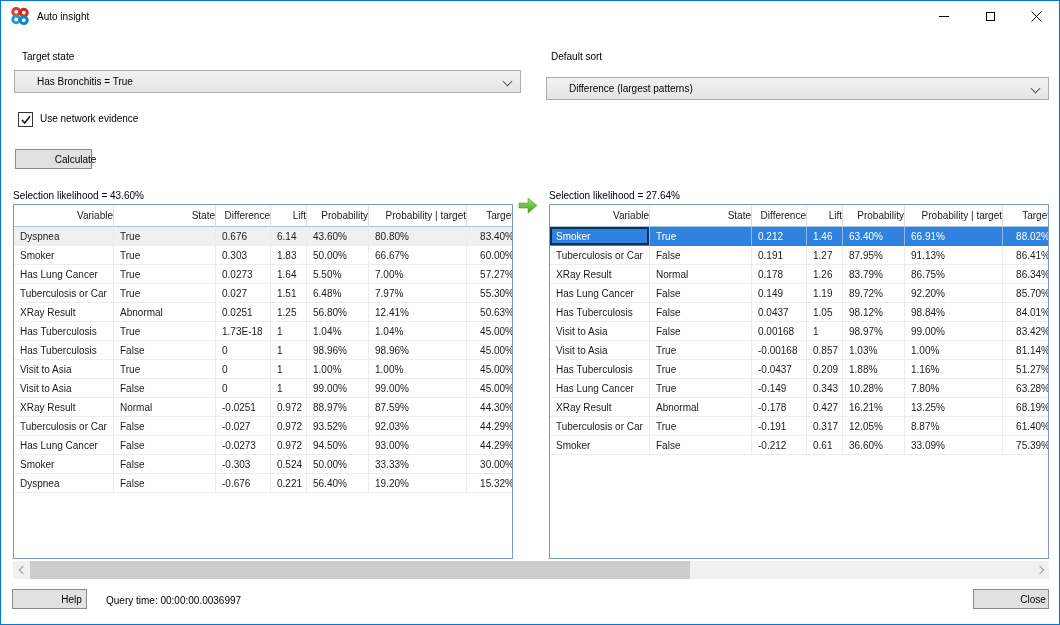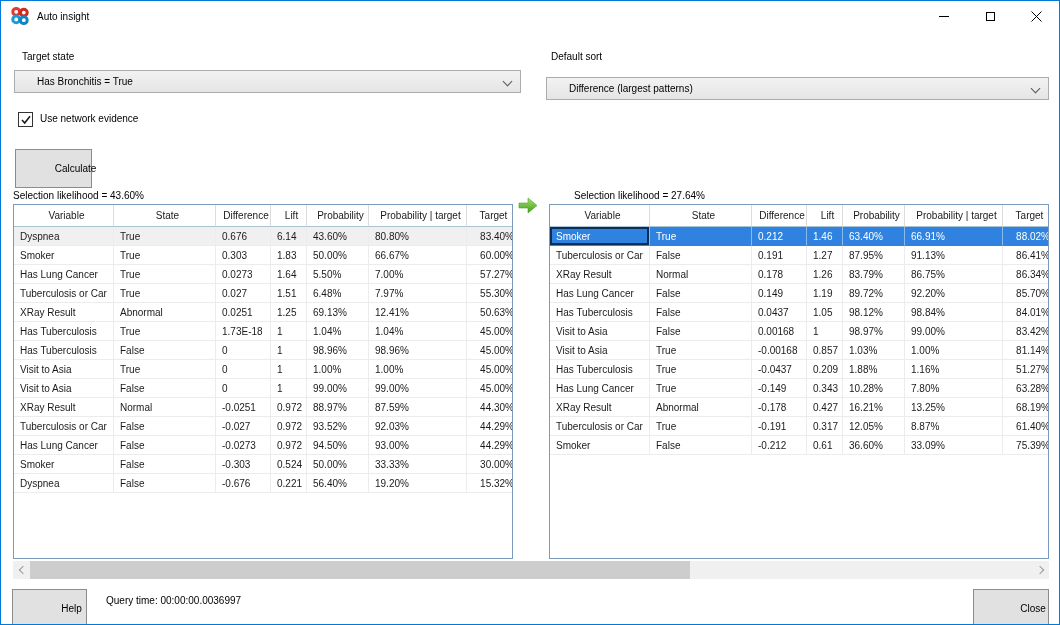--- a/index.html
+++ b/index.html
@@ -28,32 +28,32 @@
   .combo .chev{
     position:absolute;right:9px;top:7px;width:6px;height:6px;
     border-right:1px solid #575757;border-bottom:1px solid #575757;
     transform:rotate(45deg);
   }
   .checkbox{
     position:absolute;width:13px;height:13px;box-sizing:content-box;
     border:1px solid #333;background:#fff;display:flex;align-items:center;justify-content:center;
   }
   .btn{
-    position:absolute;box-sizing:border-box;height:39px;
+    position:absolute;box-sizing:border-box;height:20px;
     background:#E1E1E1;border:1px solid #8C8C8C;
     display:flex;align-items:center;justify-content:center;color:#000;padding-left:44px;
   }
   
   .grid-wrap{
     position:absolute;width:500px;height:355px;box-sizing:border-box;
     border:1px solid var(--table-border,#7A9CBA);background:#fff;overflow:hidden;
   }
   table.grid{border-collapse:separate;border-spacing:0;table-layout:fixed;width:100%;}
   table.grid th{
-    box-sizing:border-box;font-weight:normal;text-align:center;height:22px;
+    box-sizing:border-box;font-weight:normal;text-align:right;height:22px;
     padding:0 0 0 6px;background:#fff;color:#1a1a1a;white-space:nowrap;overflow:hidden;
     border-right:1px solid #DCDCDC;border-bottom:1px solid #A8C2D6;
   }
   table.grid th:last-child{border-right:none;}
   table.grid td{
     box-sizing:border-box;height:19px;padding:0 0 0 6px;color:#1a1a1a;
     white-space:nowrap;overflow:hidden;
     border-right:1px solid #ECECEC;border-bottom:1px solid #ECECEC;
   }
   table.grid td:last-child{border-right:none;text-align:right;}
@@ -187,21 +187,21 @@
             <td>1.51</td>
             <td>6.48%</td>
             <td>7.97%</td>
             <td>55.30%</td>
           </tr>
           <tr>
             <td>XRay Result</td>
             <td>Abnormal</td>
             <td>0.0251</td>
             <td>1.25</td>
-            <td>69.13%</td>
+            <td>56.80%</td>
             <td>12.41%</td>
             <td>50.63%</td>
           </tr>
           <tr>
             <td>Has Tuberculosis</td>
             <td>True</td>
             <td>1.73E-18</td>
             <td>1</td>
             <td>1.04%</td>
             <td>1.04%</td>
@@ -288,21 +288,21 @@
       <defs>
         <linearGradient id="ag" x1="0" y1="0" x2="0" y2="1">
           <stop offset="0" stop-color="#A9E06A"></stop>
           <stop offset="1" stop-color="#3E9E1E"></stop>
         </linearGradient>
       </defs>
       <polygon points="1,7 10,7 10,2 19,9.5 10,17 10,12 1,12" fill="url(#ag)" stroke="#4CA520" stroke-width="0.6"></polygon>
     </svg>
   </span>
 
-  <span class="label" style="left:573px;top:189px;">Selection likelihood = 27.64%</span>
+  <span class="label" style="left:548px;top:189px;">Selection likelihood = 27.64%</span>
   <div class="grid-wrap" style="left:548px;top:203px;">
       <table class="grid">
         <colgroup>
           <col style="width: 100px;">
           <col style="width: 102px;">
           <col style="width: 55px;">
           <col style="width: 36px;">
           <col style="width: 62px;">
           <col style="width: 98px;">
           <col style="width: 47px;">

